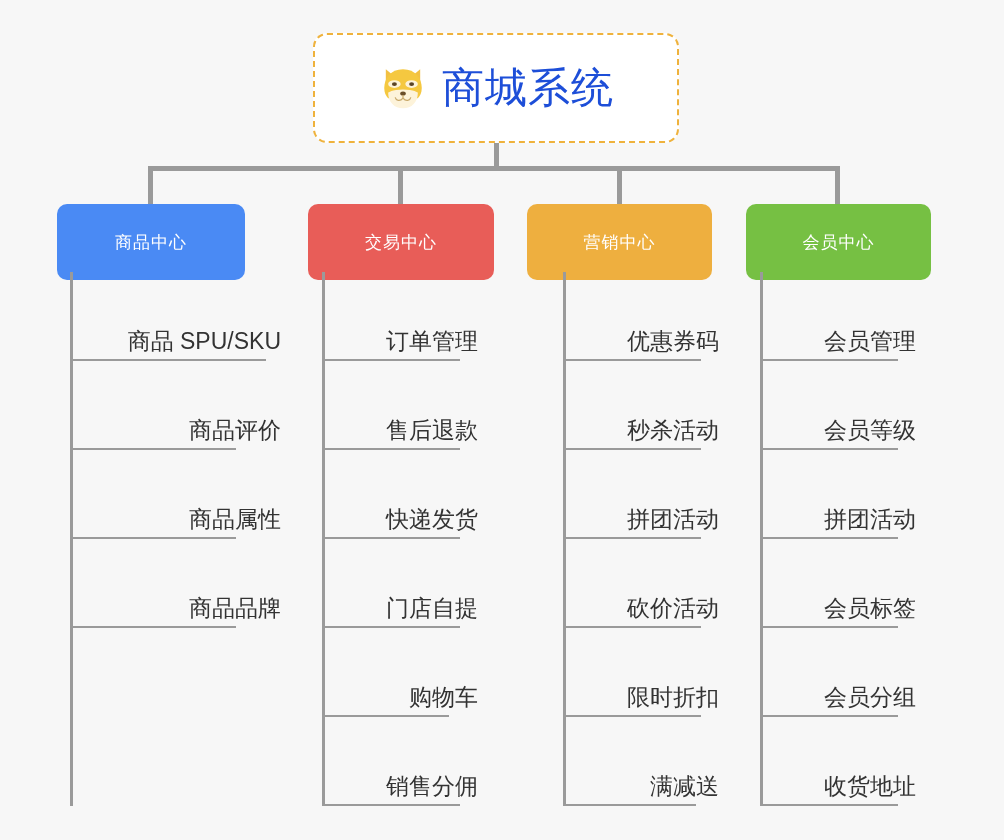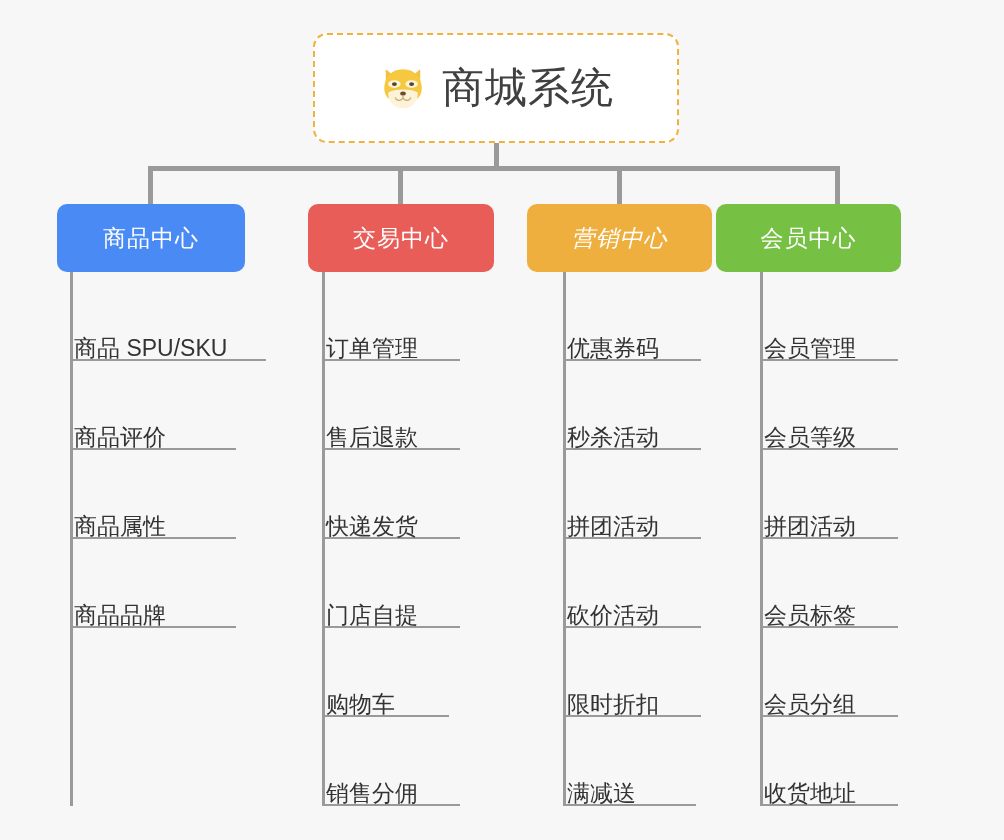--- a/index.html
+++ b/index.html
@@ -30,63 +30,64 @@
   }
   .root-icon {
     width: 50px; height: 50px;
     position: relative;
     flex: 0 0 auto;
     display: block;
   }
   .root-title {
     font-size: 42px;
     line-height: 1;
-    color: #404040;
+    color: #1d4ed8;
     letter-spacing: 1px;
     white-space: nowrap;
   }
 
   
   .conn { position: absolute; background: #9a9a9a; }
   .conn-stem   { left: 494px; top: 143px;  width: 5px;  height: 28px; }
   .conn-bus    { left: 148px; top: 166px;  width: 692px; height: 5px; }
   .conn-drop   { top: 166px; width: 5px; height: 38px; }
 
   
   .cat-header {
     position: absolute;
     top: 204px;
-    height: 68px;
+    height: 76px;
     border-radius: 10px;
     display: flex;
     align-items: center;
     justify-content: center;
     color: #ffffff;
-    font-size: 23px;
+    font-size: 17px;
     letter-spacing: 1px;
     white-space: nowrap;
   }
 
   
   .leaf-col {
     position: absolute;
     top: 272px;
   }
   .leaf-spine {
     position: absolute;
     left: 0; top: 0;
     width: 3px;
     background: #999999;
   }
   .leaf-item {
     position: relative;
     height: 89px;
     display: flex;
     align-items: flex-end;
-    justify-content: flex-start;
+    justify-content: flex-end;
+    padding-bottom: 7px;
   }
   .leaf-rule {
     position: absolute;
     left: 0; bottom: 0;
     height: 2px;
     background: #9a9a9a;
   }
   .leaf-label {
     font-size: 23px;
     color: #333333;
@@ -181,21 +182,21 @@
     <div class="leaf-item">
       <span class="leaf-label">购物车</span>
       <span class="leaf-rule" style="width:127px"></span>
     </div>
     <div class="leaf-item">
       <span class="leaf-label">销售分佣</span>
       <span class="leaf-rule" style="width: 138px;"></span>
     </div>
   </div>
 
-  <div class="cat-header" style="left: 527px; width: 185px; background: rgb(238, 175, 63); font-style: italic;">
+  <div class="cat-header" style="left: 527px; width: 185px; background: rgb(238, 175, 63);">
     <span>营销中心</span>
   </div>
   <div class="leaf-col" style="left:541px; width:160px;margin-left:22px;">
     <div class="leaf-spine" style="background: rgb(154, 154, 154); height: 534px;"></div>
     <div class="leaf-item">
       <span class="leaf-label">优惠券码</span>
       <span class="leaf-rule" style="width: 138px;"></span>
     </div>
     <div class="leaf-item">
       <span class="leaf-label">秒杀活动</span>
@@ -212,21 +213,21 @@
     <div class="leaf-item">
       <span class="leaf-label">限时折扣</span>
       <span class="leaf-rule" style="width: 138px;"></span>
     </div>
     <div class="leaf-item">
       <span class="leaf-label">满减送</span>
       <span class="leaf-rule" style="width:133px"></span>
     </div>
   </div>
 
-  <div class="cat-header" style="left: 716px; width: 185px; background: rgb(118, 192, 67);">
+  <div class="cat-header" style="left: 746px; width: 185px; background: rgb(118, 192, 67);">
     <span>会员中心</span>
   </div>
   <div class="leaf-col" style="left:760px; width:160px;">
     <div class="leaf-spine" style="background: rgb(154, 154, 154); height: 534px;"></div>
     <div class="leaf-item">
       <span class="leaf-label">会员管理</span>
       <span class="leaf-rule" style="width: 138px;"></span>
     </div>
     <div class="leaf-item">
       <span class="leaf-label">会员等级</span>

